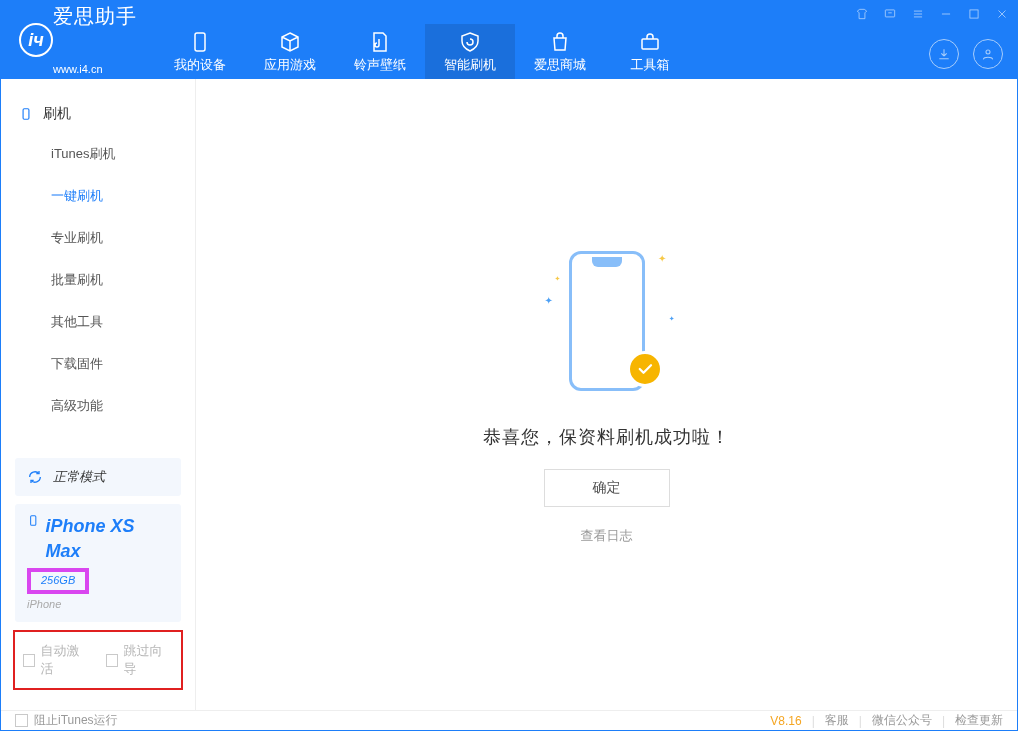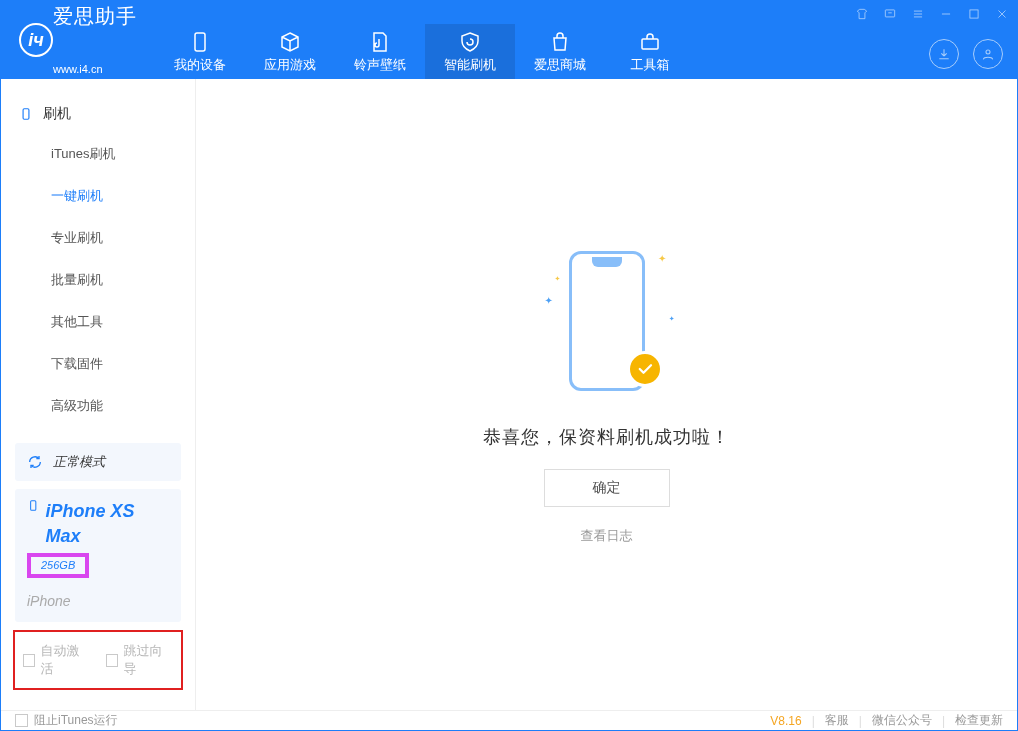--- a/index.html
+++ b/index.html
@@ -36,21 +36,21 @@
 .side-item { padding: 12px 0 12px 50px; font-size: 13px; color: #555; cursor: pointer; }
 .side-item.active { color: #1d7ef9; }
 
 .sidebar-bottom { margin-top: auto; }
 .mode-card, .device-card { margin: 8px 14px; padding: 10px 12px; background: #f3f7fd; border-radius: 3px; color: #333; font-size: 13px; font-style: italic; }
 .mode-card { display: flex; align-items: center; gap: 10px; }
 .mode-card svg { width: 16px; height: 16px; }
 .device-card { line-height: 1.4; }
 .device-card .dname { color: #1d7ef9; font-weight: bold; font-size: 18px; display: flex; align-items: flex-start; gap: 6px; }
 .device-card .cap { display: inline-block; margin-top: 4px; padding: 1px 10px; border: 4px solid #d946ef; border-radius: 0; color: #1d7ef9; font-size: 11px; }
-.device-card .dtype { color: #aaa; font-size: 14px; margin-top: 14px; }
+.device-card .dtype { color: #aaa; font-size: 11px; margin-top: 3px; }
 
 .redbox { margin: 8px 12px 20px; border: 2px solid #e02020; padding: 10px 8px; display: flex; gap: 16px; align-items: center; }
 .chk-row { display: flex; align-items: center; gap: 5px; color: #b7b7b7; font-size: 13px; }
 .chkbox { width: 13px; height: 13px; border: 1px solid #c9c9c9; background: #fff; cursor: pointer; }
 
 
 .main { flex: 1; display: flex; flex-direction: column; align-items: center; justify-content: center; gap: 20px; position: relative; }
 .phone-illu { position: relative; width: 120px; height: 160px; }
 .phone-outline { position: absolute; left: 22px; top: 6px; width: 76px; height: 140px; border: 3px solid #88bef9; border-radius: 12px; background: #fff; }
 .phone-outline::before { content: ""; position: absolute; left: 50%; top: 3px; transform: translateX(-50%); width: 30px; height: 10px; background: #88bef9; border-radius: 0 0 6px 6px; }

